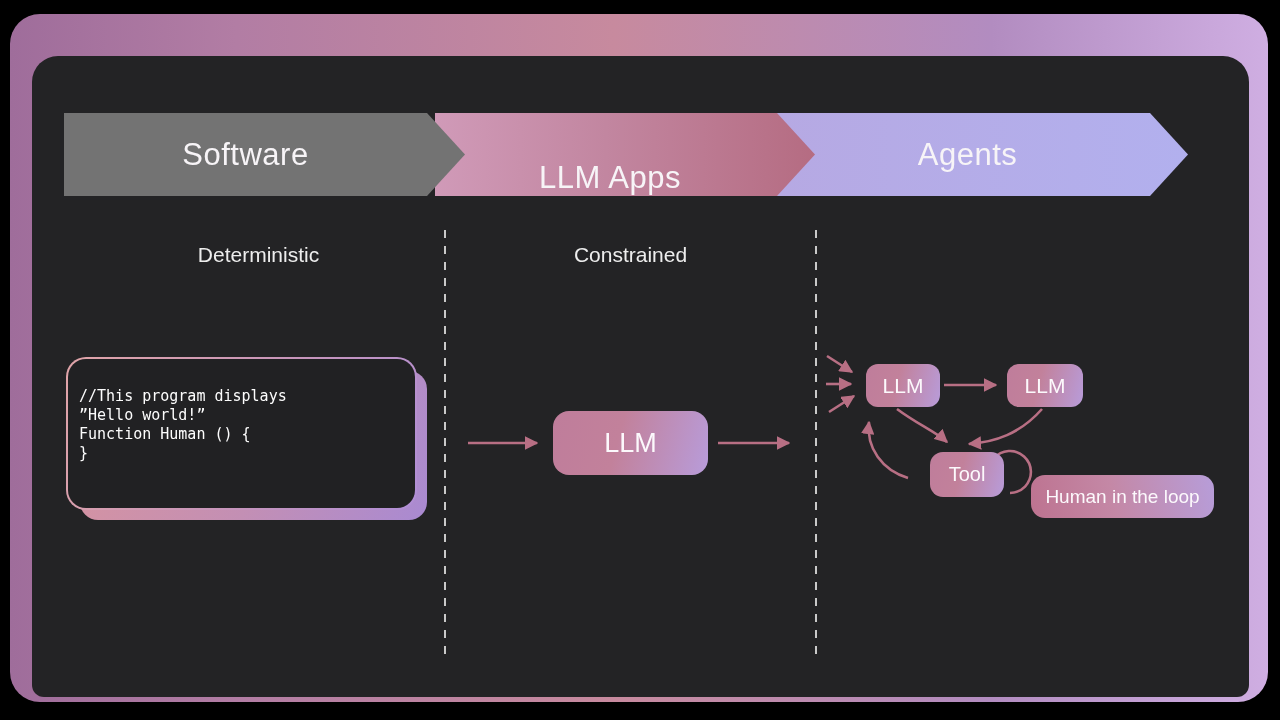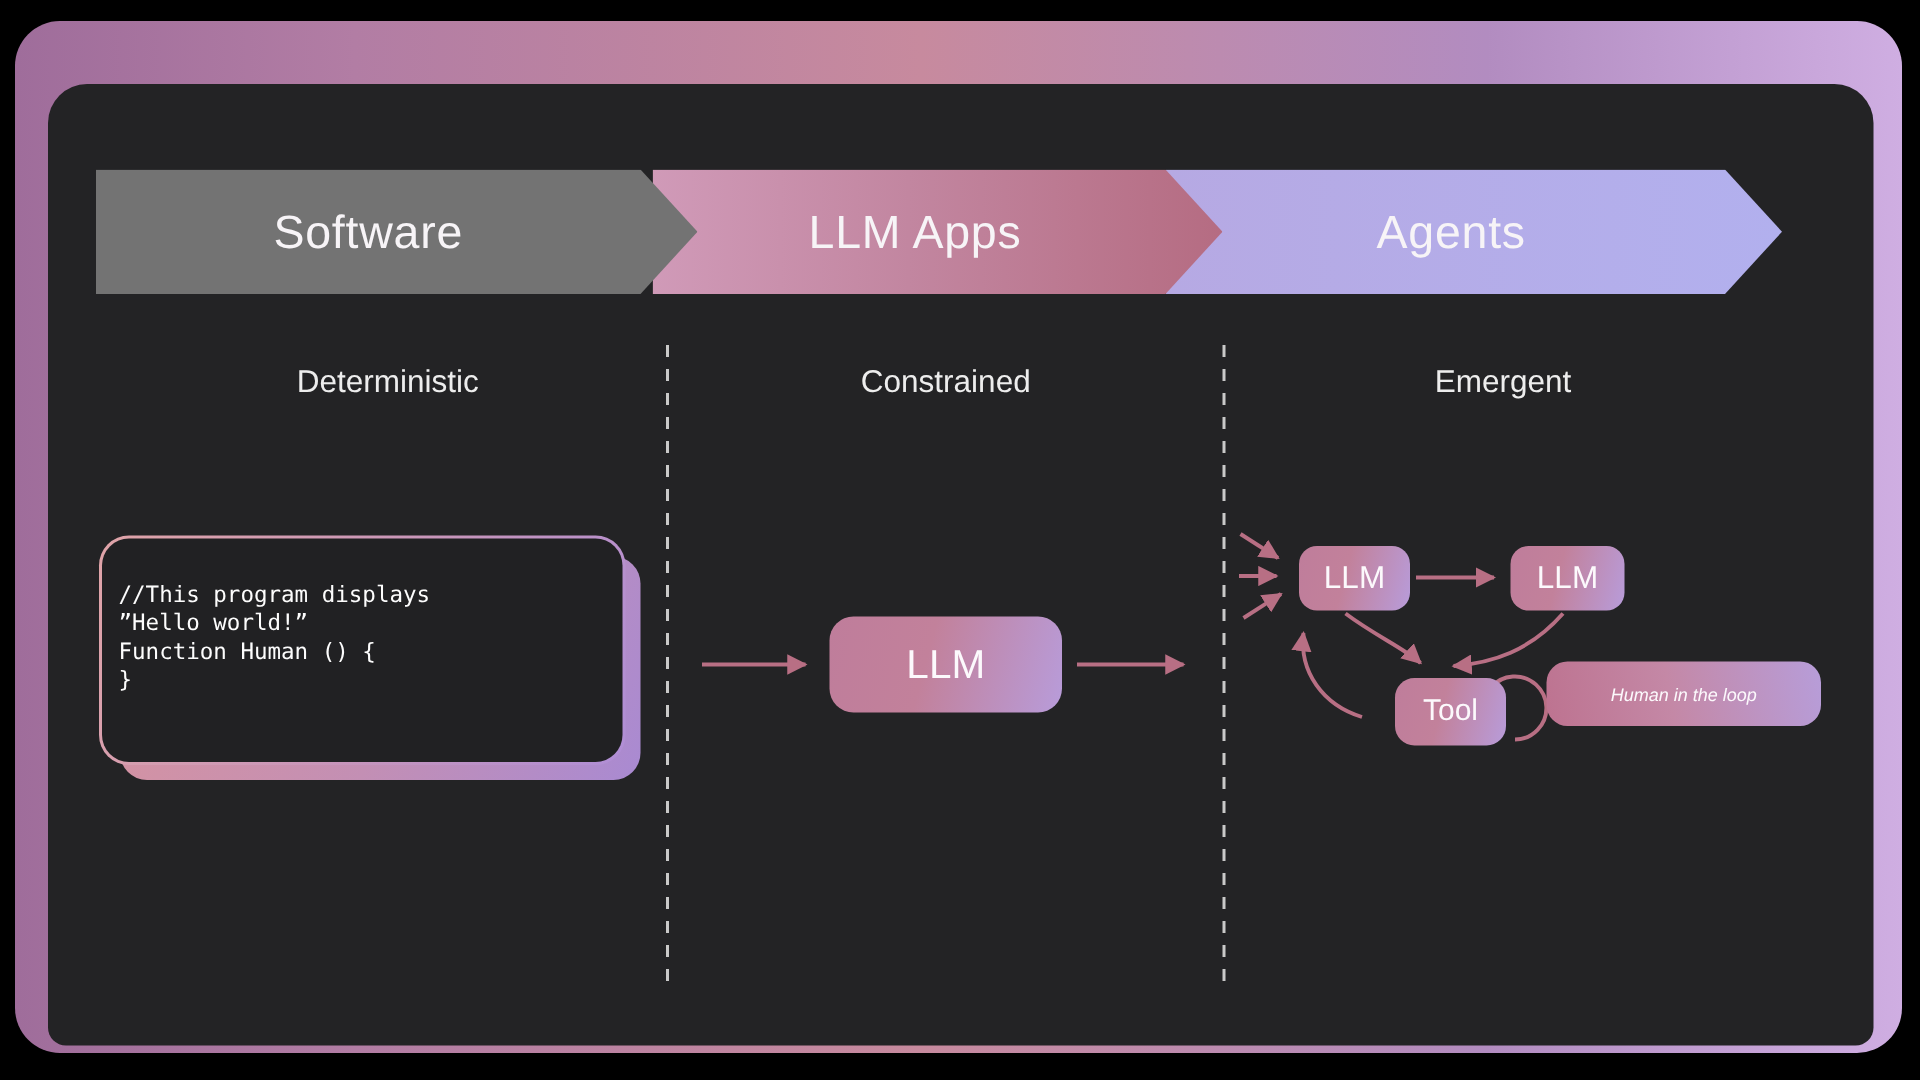--- a/index.html
+++ b/index.html
@@ -11,21 +11,21 @@
          background:linear-gradient(90deg,#9f6d9b 0%,#b27da4 18%,#c78a9e 48%,#b28cc0 78%,#cfaee2 100%);}
   .panel{position:absolute;left:32px;top:56px;width:1217px;height:641px;
          border-radius:26px 26px 12px 12px;background:#232325;}
 
   
   .chevron{position:absolute;top:113px;height:83px;display:flex;align-items:center;justify-content:center;}
   .chevron span{color:#f7f4f7;font-size:31px;letter-spacing:.5px;}
   .chev-shape{clip-path:polygon(0 0,calc(100% - 38px) 0,100% 50%,calc(100% - 38px) 100%,0 100%);}
   .chev-software{left:64px;width:401px;background:#737373;z-index:3;}
   .chev-software span{margin-right:38px;}
-  .chev-llmapps{left:435px;width:380px;background:linear-gradient(90deg,#d09ab8 0%,#c induced 40%,#b56c82 100%);z-index:2;}
+  .chev-llmapps{left:435px;width:380px;background:linear-gradient(90deg,#d09ab8 0%,#c induced 40%,#b56c82 100%);z-index:2;align-items:flex-end;}
   .chev-llmapps{background:linear-gradient(90deg,#d09ab8 0%,#c286a0 45%,#b56c82 100%);}
   .chev-llmapps span{margin-right:30px;}
   .chev-agents{left:777px;width:411px;background:linear-gradient(90deg,#b6a9e3 0%,#b2b0ee 100%);z-index:1;}
   .chev-agents span{margin-right:30px;}
 
   
   .colheader{position:absolute;top:238px;height:34px;color:#ededed;font-size:21px;
              display:flex;align-items:center;justify-content:center;}
   .ch1{left:72px;width:373px;}
   .ch2{left:445px;width:371px;}
@@ -47,22 +47,22 @@
   .code-line{white-space:pre;color:#fdfdfd;font-family:"DejaVu Sans Mono",monospace;
              font-size:15px;line-height:19px;}
 
   
   .gbox{position:absolute;display:flex;align-items:center;justify-content:center;color:#fcf9fc;
         background:linear-gradient(105deg,#bf7d9b 0%,#c2819b 42%,#b89cda 100%);}
   .llm-mid{left:553px;top:411px;width:155px;height:64px;border-radius:16px;font-size:27px;}
   .agent-llm1{left:866px;top:364px;width:74px;height:43px;border-radius:12px;font-size:21px;}
   .agent-llm2{left:1007px;top:364px;width:76px;height:43px;border-radius:12px;font-size:21px;}
   .agent-tool{left:912px;top:452px;width:74px;height:45px;border-radius:13px;font-size:20px;margin-left:18px;}
-  .agent-human{left:1031px;top:441px;width:183px;height:43px;border-radius:14px;font-size:12px;
-        background:linear-gradient(80deg,#bd7390 0%,#c488a6 45%,#b79dd9 100%);font-style:italic;}
+  .agent-human{left:1031px;top:475px;width:183px;height:43px;border-radius:14px;font-size:19px;
+        background:linear-gradient(80deg,#bd7390 0%,#c488a6 45%,#b79dd9 100%);}
 
   .arrows{position:absolute;left:0;top:0;width:1280px;height:720px;pointer-events:none;}
 </style>
 </head>
 <body>
 
 <div class="stage">
 
   <div class="frame"></div>
   <div class="panel"></div>
@@ -72,21 +72,20 @@
   </div>
   <div class="chevron chev-shape chev-llmapps">
     <span>LLM Apps</span>
   </div>
   <div class="chevron chev-shape chev-agents">
     <span>Agents</span>
   </div>
 
   <div class="colheader ch1">Deterministic</div>
   <div class="colheader ch2">Constrained</div>
-  <div class="colheader ch3">Emergent</div>
 
   <div class="divider div1"></div>
   <div class="divider div2"></div>
 
   <div class="code-shadow"></div>
   <div class="code-border">
     <div class="code-inner">
       <div class="code-line">//This program displays</div>
       <div class="code-line">”Hello world!”</div>
       <div class="code-line">Function Human () {</div>

